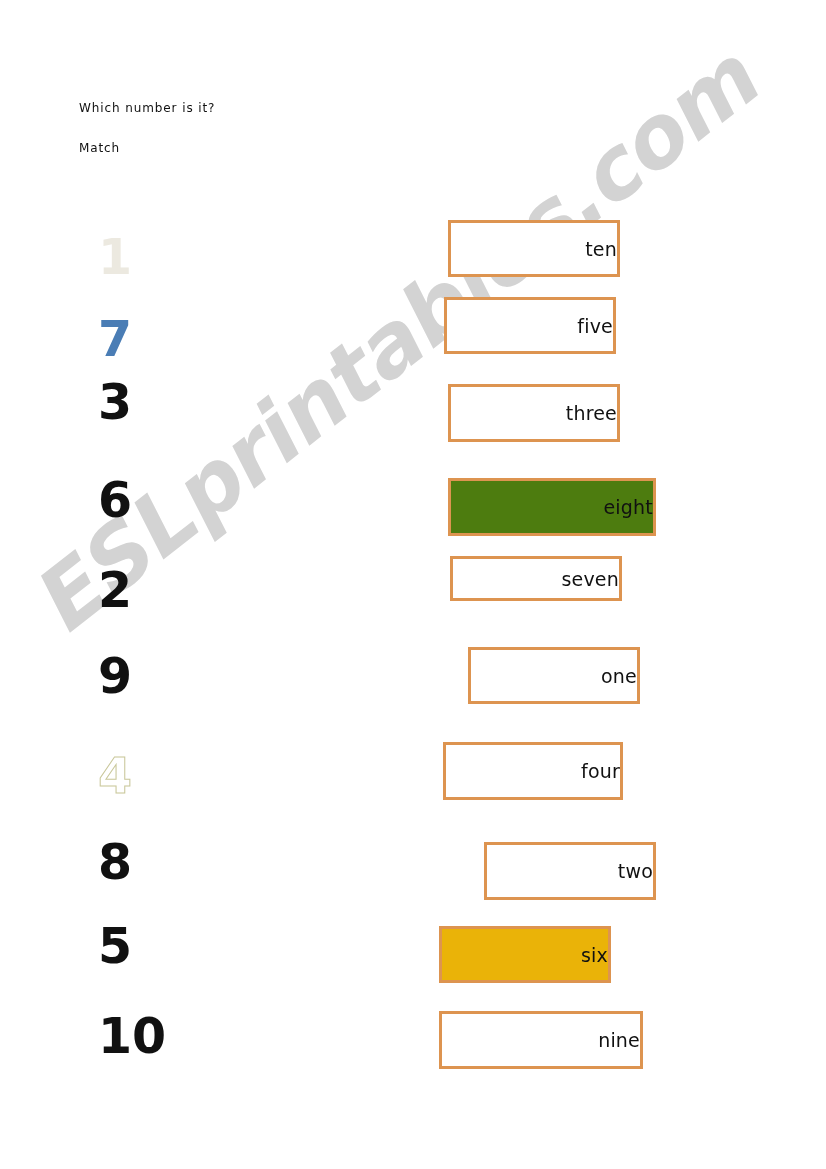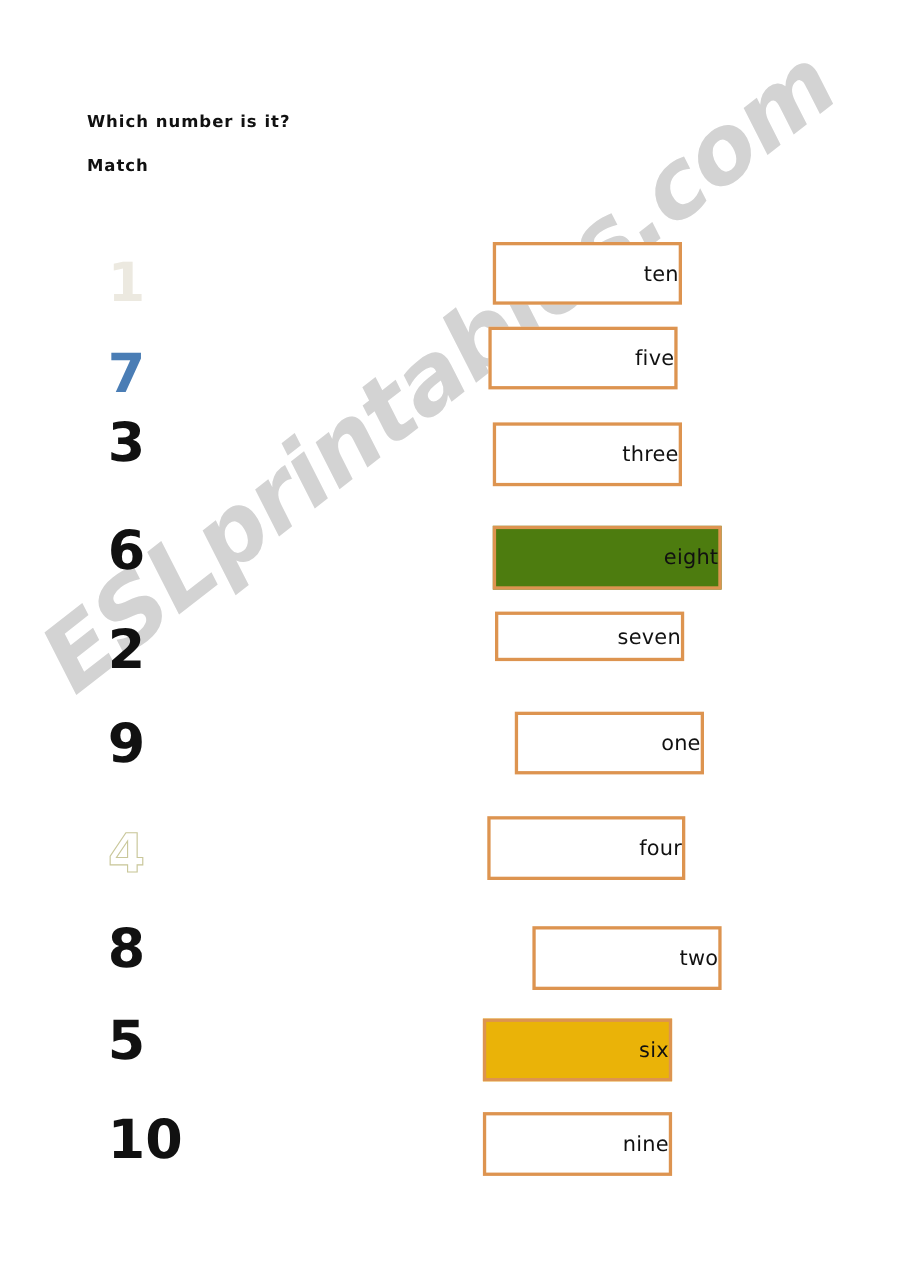--- a/index.html
+++ b/index.html
@@ -37,22 +37,22 @@
     pointer-events: none;
     user-select: none;
     z-index: 1;
   }
 
   
   .heading {
     position: absolute;
     left: 79px;
     font-family: "DejaVu Sans", sans-serif;
-    font-weight: bold;
-    font-size: 15px;
+    font-weight: normal;
+    font-size: 12px;
     letter-spacing: 0.9px;
     color: #111111;
     z-index: 3;
     white-space: nowrap;
   }
   #title-line { top: 101px; }
   #match-line { top: 141px; }
 
   
   #content {
@@ -148,19 +148,19 @@
         </div>
         <div class="word-box" style="left: 443px; top: 742px; width: 180px; height: 58px; border-color: rgb(221, 148, 80); background: rgb(255, 255, 255);">
           <span class="word-label">four</span>
         </div>
         <div class="word-box" style="left: 440px; top: 842px; width: 172px; height: 58px; border-color: rgb(221, 148, 80); background: rgb(255, 255, 255); margin-left: 44px;">
           <span class="word-label">two</span>
         </div>
         <div class="word-box" style="left: 439px; top: 926px; width: 172px; height: 57px; border-color: rgb(221, 148, 80); background: #eab308;">
           <span class="word-label">six</span>
         </div>
-        <div class="word-box" style="left: 439px; top: 1011px; width: 172px; height: 58px; border-color: rgb(221, 148, 80); background: rgb(255, 255, 255);">
+        <div class="word-box" style="left: 439px; top: 1011px; width: 204px; height: 58px; border-color: rgb(221, 148, 80); background: rgb(255, 255, 255);">
           <span class="word-label">nine</span>
         </div>
       </div>
 
   </div>
 </div>
 
 </body></html>

